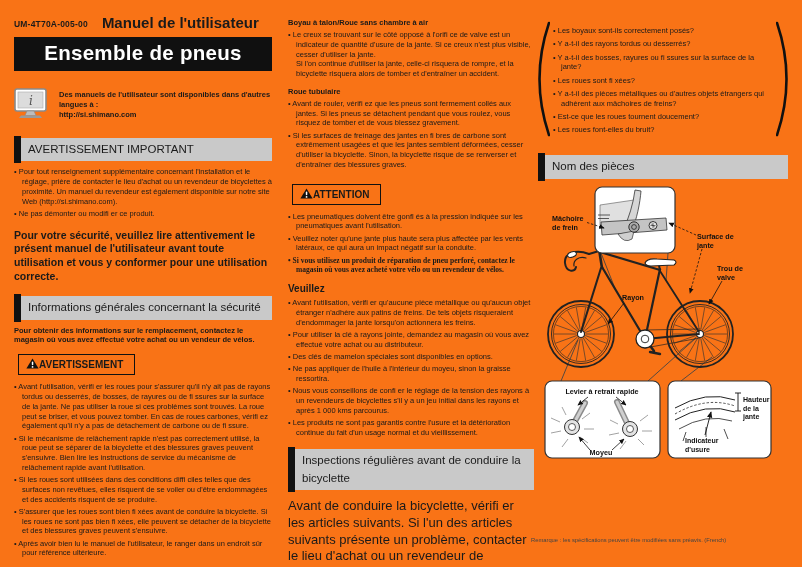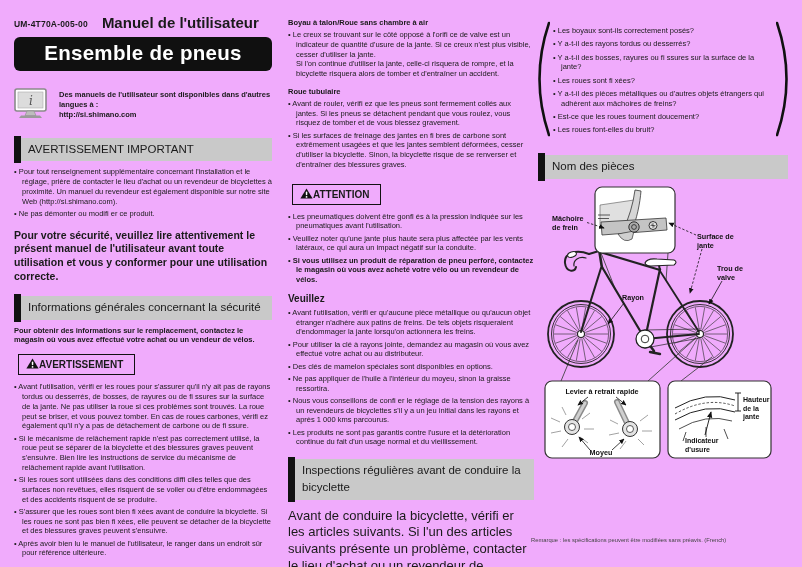--- a/index.html
+++ b/index.html
@@ -1,50 +1,50 @@
 <!DOCTYPE html>
 <html><head>
 <meta charset="utf-8">
 <style>
   html,body { margin:0; padding:0; background:#fff; }
   #page {
-    position:relative; width:802px; height:567px; background:#f0abfc;
+    position:relative; width:802px; height:567px; background:#f97316;
     font-family:"Liberation Sans", sans-serif; color:#1a1a1a; overflow:hidden;
   }
   .col { position:absolute; top:14px; }
   #col-left  { left:14px;  width:258px; }
   #col-mid   { left:288px; width:246px; }
   #col-right { left:538px; width:250px; }
 
   
   .doc-head { display:flex; align-items:flex-end; gap:14px; margin-bottom:6px; }
   .doc-code { font-size:8.5px; font-weight:600; letter-spacing:.2px; padding-bottom:2px; }
   .doc-type { font-size:15px; font-weight:bold; }
   .banner { background:#101010; color:#fff; font-weight:bold; font-size:20.5px;
-            text-align:center; padding:4px 0 6px; letter-spacing:.3px; margin-bottom:17px;border-radius:6px; }
+            text-align:center; padding:4px 0 6px; letter-spacing:.3px; margin-bottom:17px; }
 
   .monitor-row { display:flex; gap:9px; margin-bottom:15px; }
   .monitor-row .txt { font-size:7.5px; font-weight:bold; line-height:1.35; padding-top:2px; }
 
   
   .sec-h { position:relative; background:#c9c9c9; font-size:11.5px; line-height:1.5;
            padding:3px 6px 3px 14px; margin:0 0 6px 0; }
   .sec-h::before { content:""; position:absolute; left:0; top:-2px; bottom:-2px;
                    width:7px; background:#111; }
 
   
   .warnbox { display:inline-flex; align-items:center; border:1.5px solid #111;
              padding:3px 11px 3px 7px; font-weight:bold; font-size:10px; margin:2px 0 7px 4px; }
 
   
   .body-t { font-size:13px; line-height:1.3; }
   .blist { margin:0 0 8px 0; padding:0; list-style:none; font-size:7.5px; line-height:1.3; }
   .blist li { padding-left:8px; text-indent:-8px; margin-bottom:2.5px; }
   .blist li::before { content:"• "; }
-  .blist li.b { font-weight:bold; }
+  .blist li.b { font-weight:bold;font-family:Liberation Serif, serif; }
   .blist li.pre { white-space:pre-line; }
 
   .statement { font-size:10.5px; font-weight:bold; line-height:1.33; margin:10px 0 12px; }
   .bold-intro { font-size:7.5px; font-weight:bold; line-height:1.32; margin:0 0 7px; }
   .mini-h { font-size:7.5px; font-weight:bold; margin:0 0 3px; }
   .note-h { font-size:10px; font-weight:bold; margin:8px 0 4px; }
 
   
   .qwrap { position:relative; padding:5px 16px 4px 15px; margin:7px 0 13px; }
   .qwrap .blist { margin:0; }

